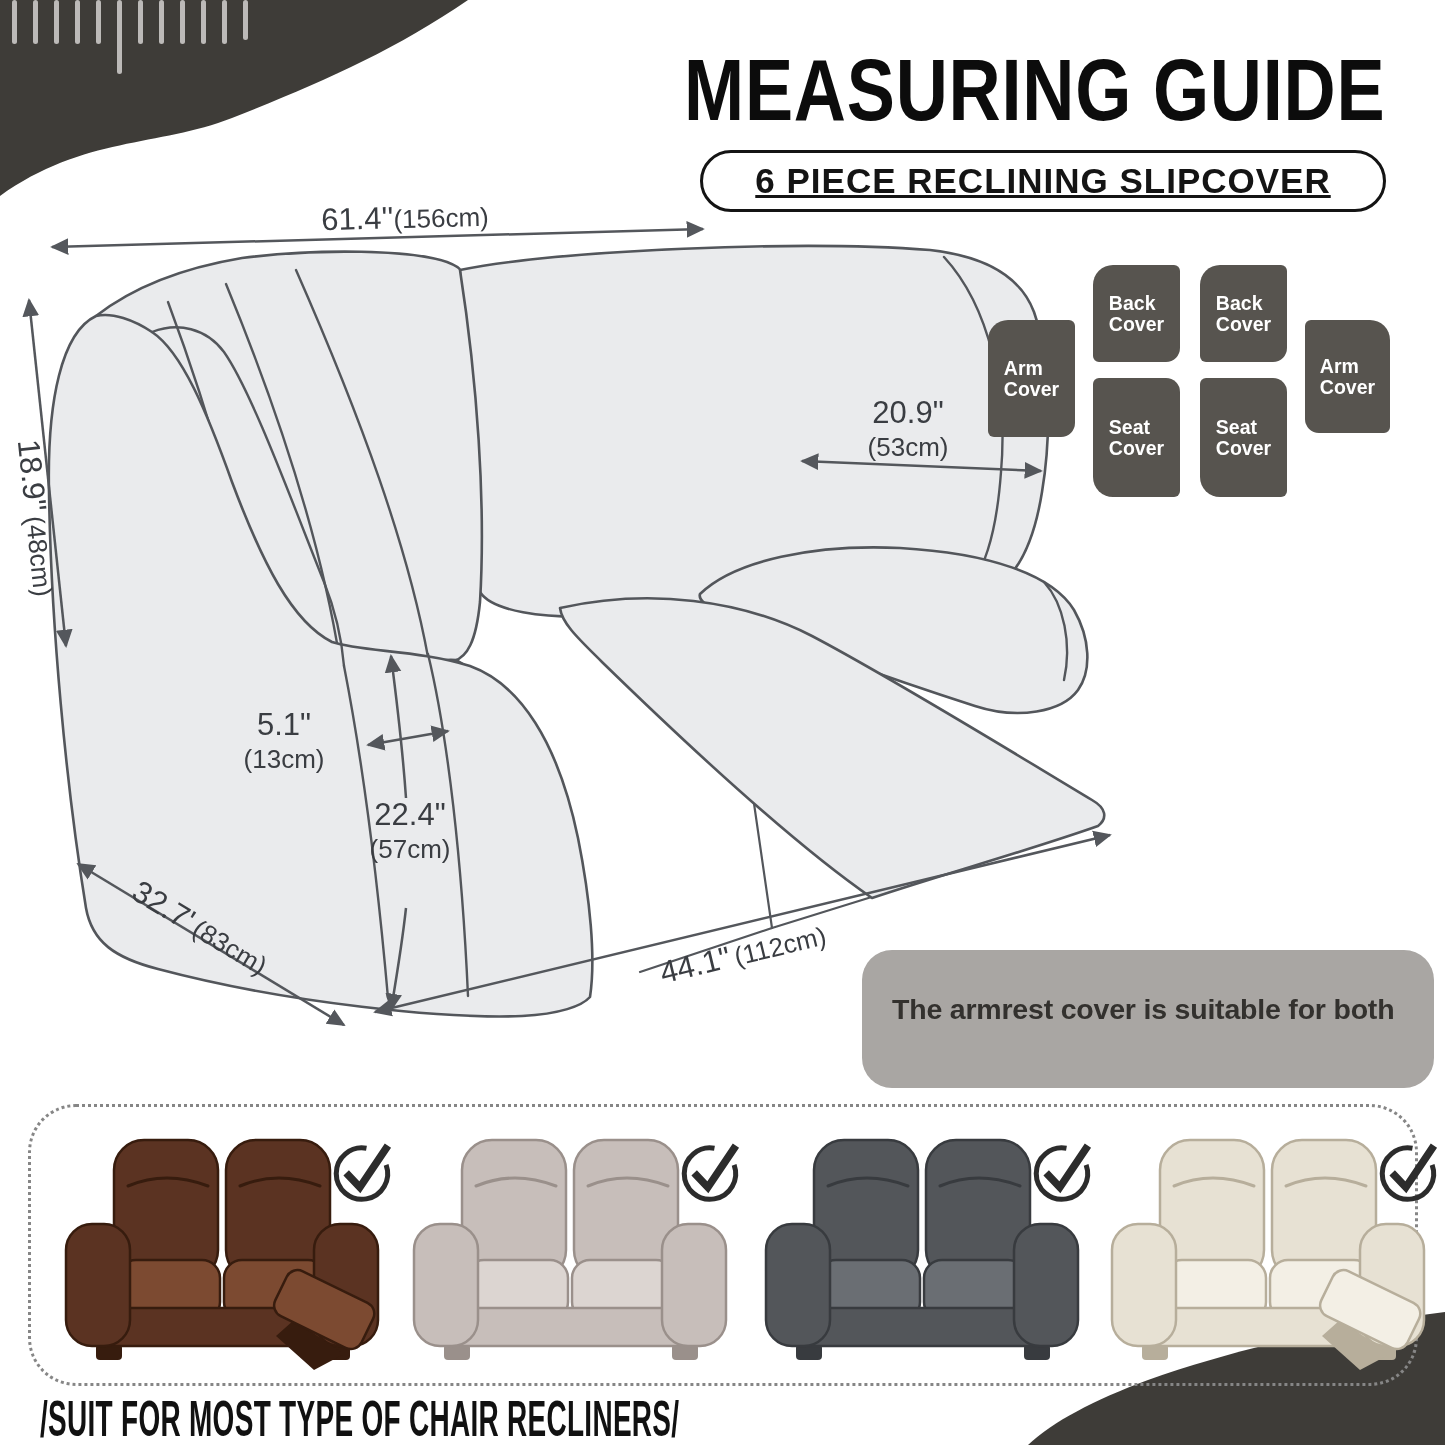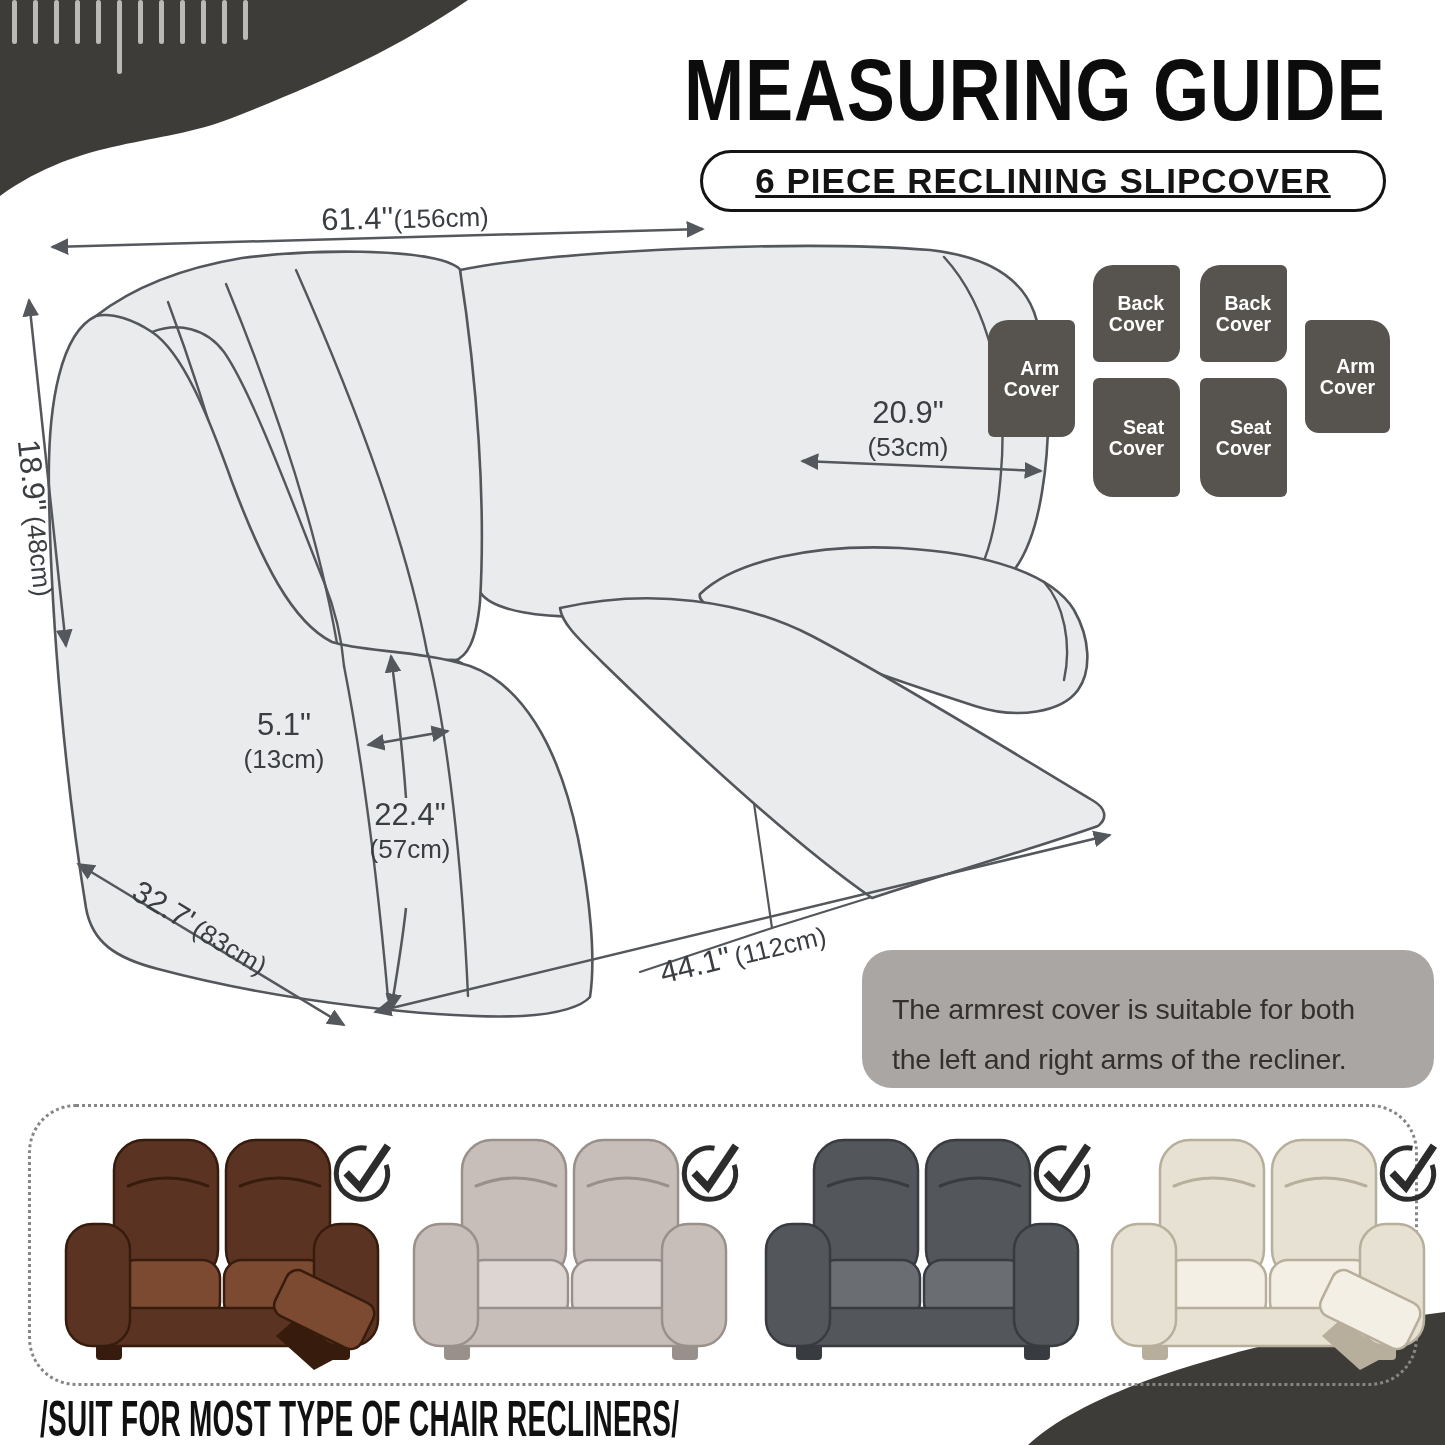--- a/index.html
+++ b/index.html
@@ -1,29 +1,29 @@
 <!DOCTYPE html>
 <html style="--corner: #3e3c38; --tile: #57544f; --note-box: #a9a6a3; --note-pill: #46433e; --outline: #53565b; --sofa-fill: #eaebed; --check: #2c2c2c;"><head>
 <meta charset="utf-8">
 <style>
   html,body{margin:0;padding:0;background:#fff;}
   #canvas{position:relative;width:1445px;height:1445px;background:#ffffff;overflow:hidden;
           font-family:"Liberation Sans","DejaVu Sans",sans-serif;color:#1b1b1b;}
   #canvas svg{display:block;}
-  .abs{position:absolute;}
+  .abs{position:absolute;font-weight:bold;}
   
   #page-title{left:684px;top:46px;font-size:95px;font-weight:700;line-height:1;
               letter-spacing:1px;white-space:nowrap;color:#0c0c0c;
               transform:scale(0.76,0.92);transform-origin:left top;}
   #badge{left:700px;top:150px;width:686px;height:62px;border:3.5px solid #141414;border-radius:34px;
          display:flex;align-items:center;justify-content:center;font-size:35px;font-weight:700;
          letter-spacing:1px;color:#141414;white-space:nowrap;box-sizing:border-box;text-decoration:underline;}
   
   .tile{position:absolute;background:var(--tile);color:#fff;font-weight:700;font-size:19.5px;
-        line-height:21px;display:flex;align-items:center;justify-content:center;text-align:right;
+        line-height:21px;display:flex;align-items:center;justify-content:center;text-align:left;
         border-radius:20px 6px 14px 6px;}
   .tile span{display:block;}
   #tile-arm-l{left:988px;top:320px;width:87px;height:117px;}
   #tile-back-1{left:1093px;top:265px;width:87px;height:97px;}
   #tile-back-2{left:1200px;top:265px;width:87px;height:97px;}
   #tile-seat-1{left:1093px;top:378px;width:87px;height:119px;border-radius:6px 14px 6px 20px;}
   #tile-seat-2{left:1200px;top:378px;width:87px;height:119px;border-radius:6px 14px 6px 20px;}
   #tile-arm-r{left:1305px;top:320px;width:85px;height:113px;border-radius:6px 20px 6px 14px;}
   
   .dim{position:absolute;text-align:center;white-space:nowrap;color:#3a3d42;}
@@ -200,21 +200,20 @@
   </div>
   <div class="tile" id="tile-arm-r">
     <div>
         <span>Arm</span>
         <span>Cover</span>
       </div>
   </div>
 
   <div class="abs" id="note-box">
     <span class="row" style="display:block">The armrest cover is suitable for both</span>
-    <span class="row" style="display:block">the left and right arms of the recliner.</span>
   </div>
 
   <div class="abs" id="suit-box"></div>
 
   <div class="sofa" id="sofa-1" style="--body: #5b3322; --shade: #371c0e; --light: #7c4a31;">
     <svg viewBox="0 0 330 250" width="330" height="250">
       <rect class="shadep" x="34" y="212" width="26" height="16" rx="4"></rect>
       <rect class="shadep" x="262" y="212" width="26" height="16" rx="4"></rect>
       <rect class="body" x="52" y="8" width="104" height="140" rx="30"></rect>
       <rect class="body" x="164" y="8" width="104" height="140" rx="30"></rect>

